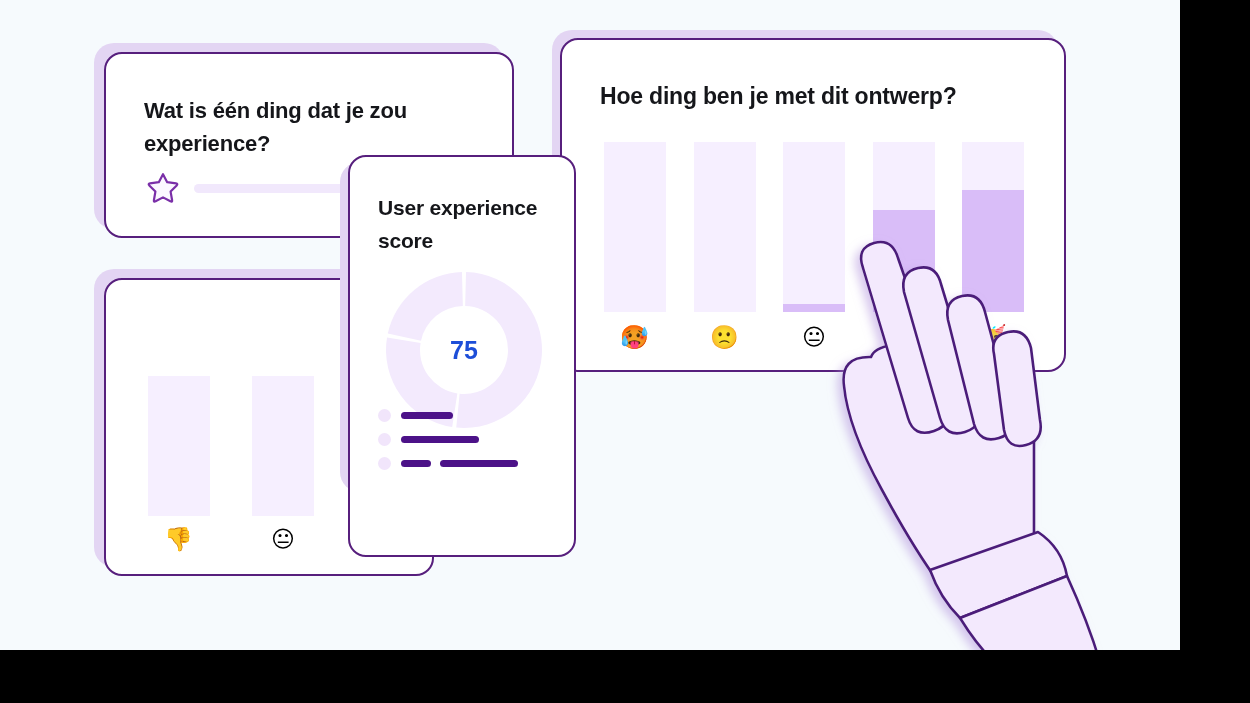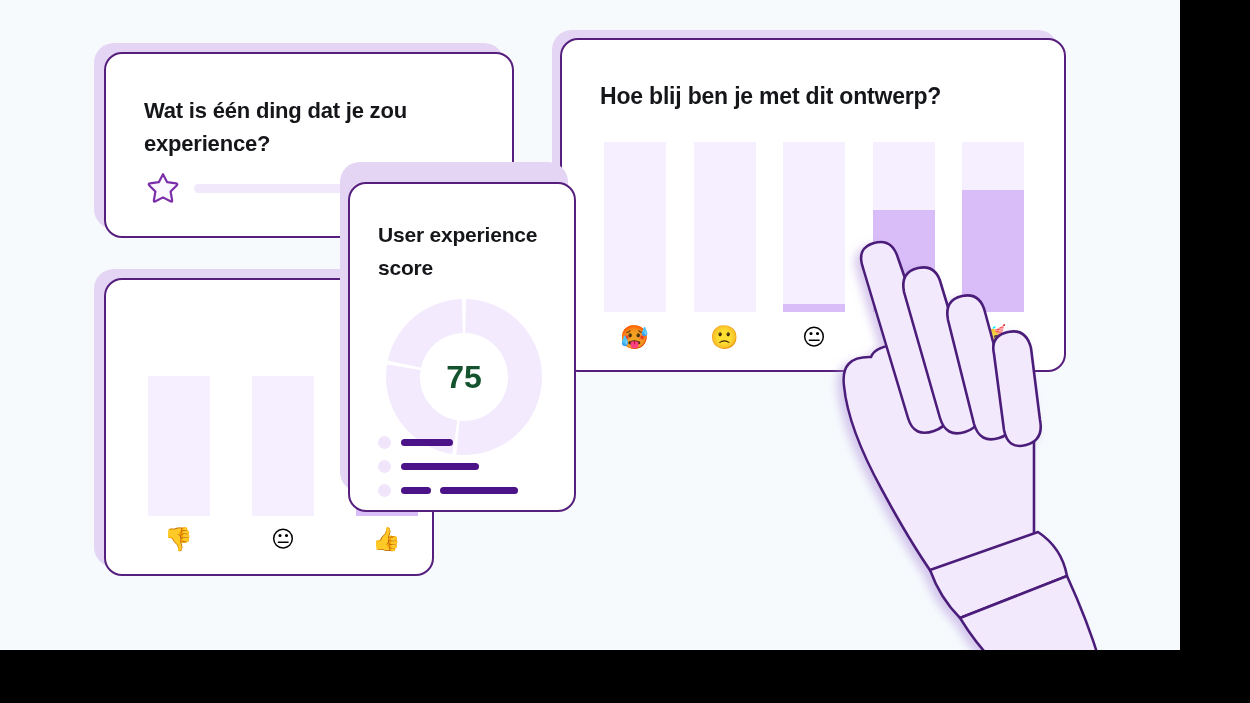--- a/index.html
+++ b/index.html
@@ -68,33 +68,33 @@
   #card-satisfied { left: 104px; top: 278px; width: 330px; height: 298px; }
   #card-satisfied-shadow { left: 94px; top: 269px; width: 330px; height: 298px; }
   #card-satisfied .card-title {
     left: 42px; top: 44px; width: 330px;
     font-size: 22px; line-height: 31px;
   }
   #card-satisfied .bars { position: absolute; left: 42px; top: 96px; width: 270px; height: 140px; }
   #card-satisfied .emoji-row { position: absolute; left: 42px; top: 248px; width: 270px; }
 
   
-  #card-score { left: 348px; top: 182px; width: 228px; height: 330px; }
+  #card-score { left: 348px; top: 155px; width: 228px; height: 402px; }
   #card-score-shadow { left: 340px; top: 162px; width: 228px; height: 330px; }
   #card-score .card-title {
     left: 28px; top: 34px; width: 190px;
     font-size: 21px; line-height: 33px;
   }
   .donut-wrap { position: absolute; left: 29px; top: 108px; width: 170px; height: 170px; }
   .donut-value {
     position: absolute;
     left: 0; top: 0; width: 170px; height: 170px;
     display: flex; align-items: center; justify-content: center;
-    color: #14532d;
-    font-size: 32px;
+    color: #1d4ed8;
+    font-size: 25px;
     font-weight: bold;
   }
   .legend { position: absolute; left: 28px; top: 246px; width: 180px; }
   .legend-row { display: flex; align-items: center; height: 24px; }
   .legend-dot {
     width: 13px; height: 13px; border-radius: 50%;
     background: #f1e5fb; margin-right: 10px; flex: 0 0 auto;
   }
   .legend-bar {
     height: 7px; border-radius: 4px; background: #4c1288;
@@ -168,21 +168,21 @@
       </div>
     <div class="emoji-row" id="satisfied-emojis">
         <div class="emoji" style="width: 62px;">👎</div>
         <div class="emoji" style="width: 62px;">😐</div>
         <div class="emoji" style="width: 62px;">👍</div>
       </div>
   </div>
 
   <div class="card-shadow" id="card-happy-shadow"></div>
   <div class="card" id="card-happy">
-    <div class="card-title">Hoe blij ben je met dit ontwerp?</div>
+    <div class="card-title">Hoe ding ben je met dit ontwerp?</div>
     <div class="bars" id="happy-bars">
         <div class="bar-track" style="width: 62px;">
           <div class="bar-fill" style="height: 0%;"></div>
         </div>
         <div class="bar-track" style="width: 62px;">
           <div class="bar-fill" style="height: 0%;"></div>
         </div>
         <div class="bar-track" style="width: 62px;">
           <div class="bar-fill" style="height: 5%;"></div>
         </div>

